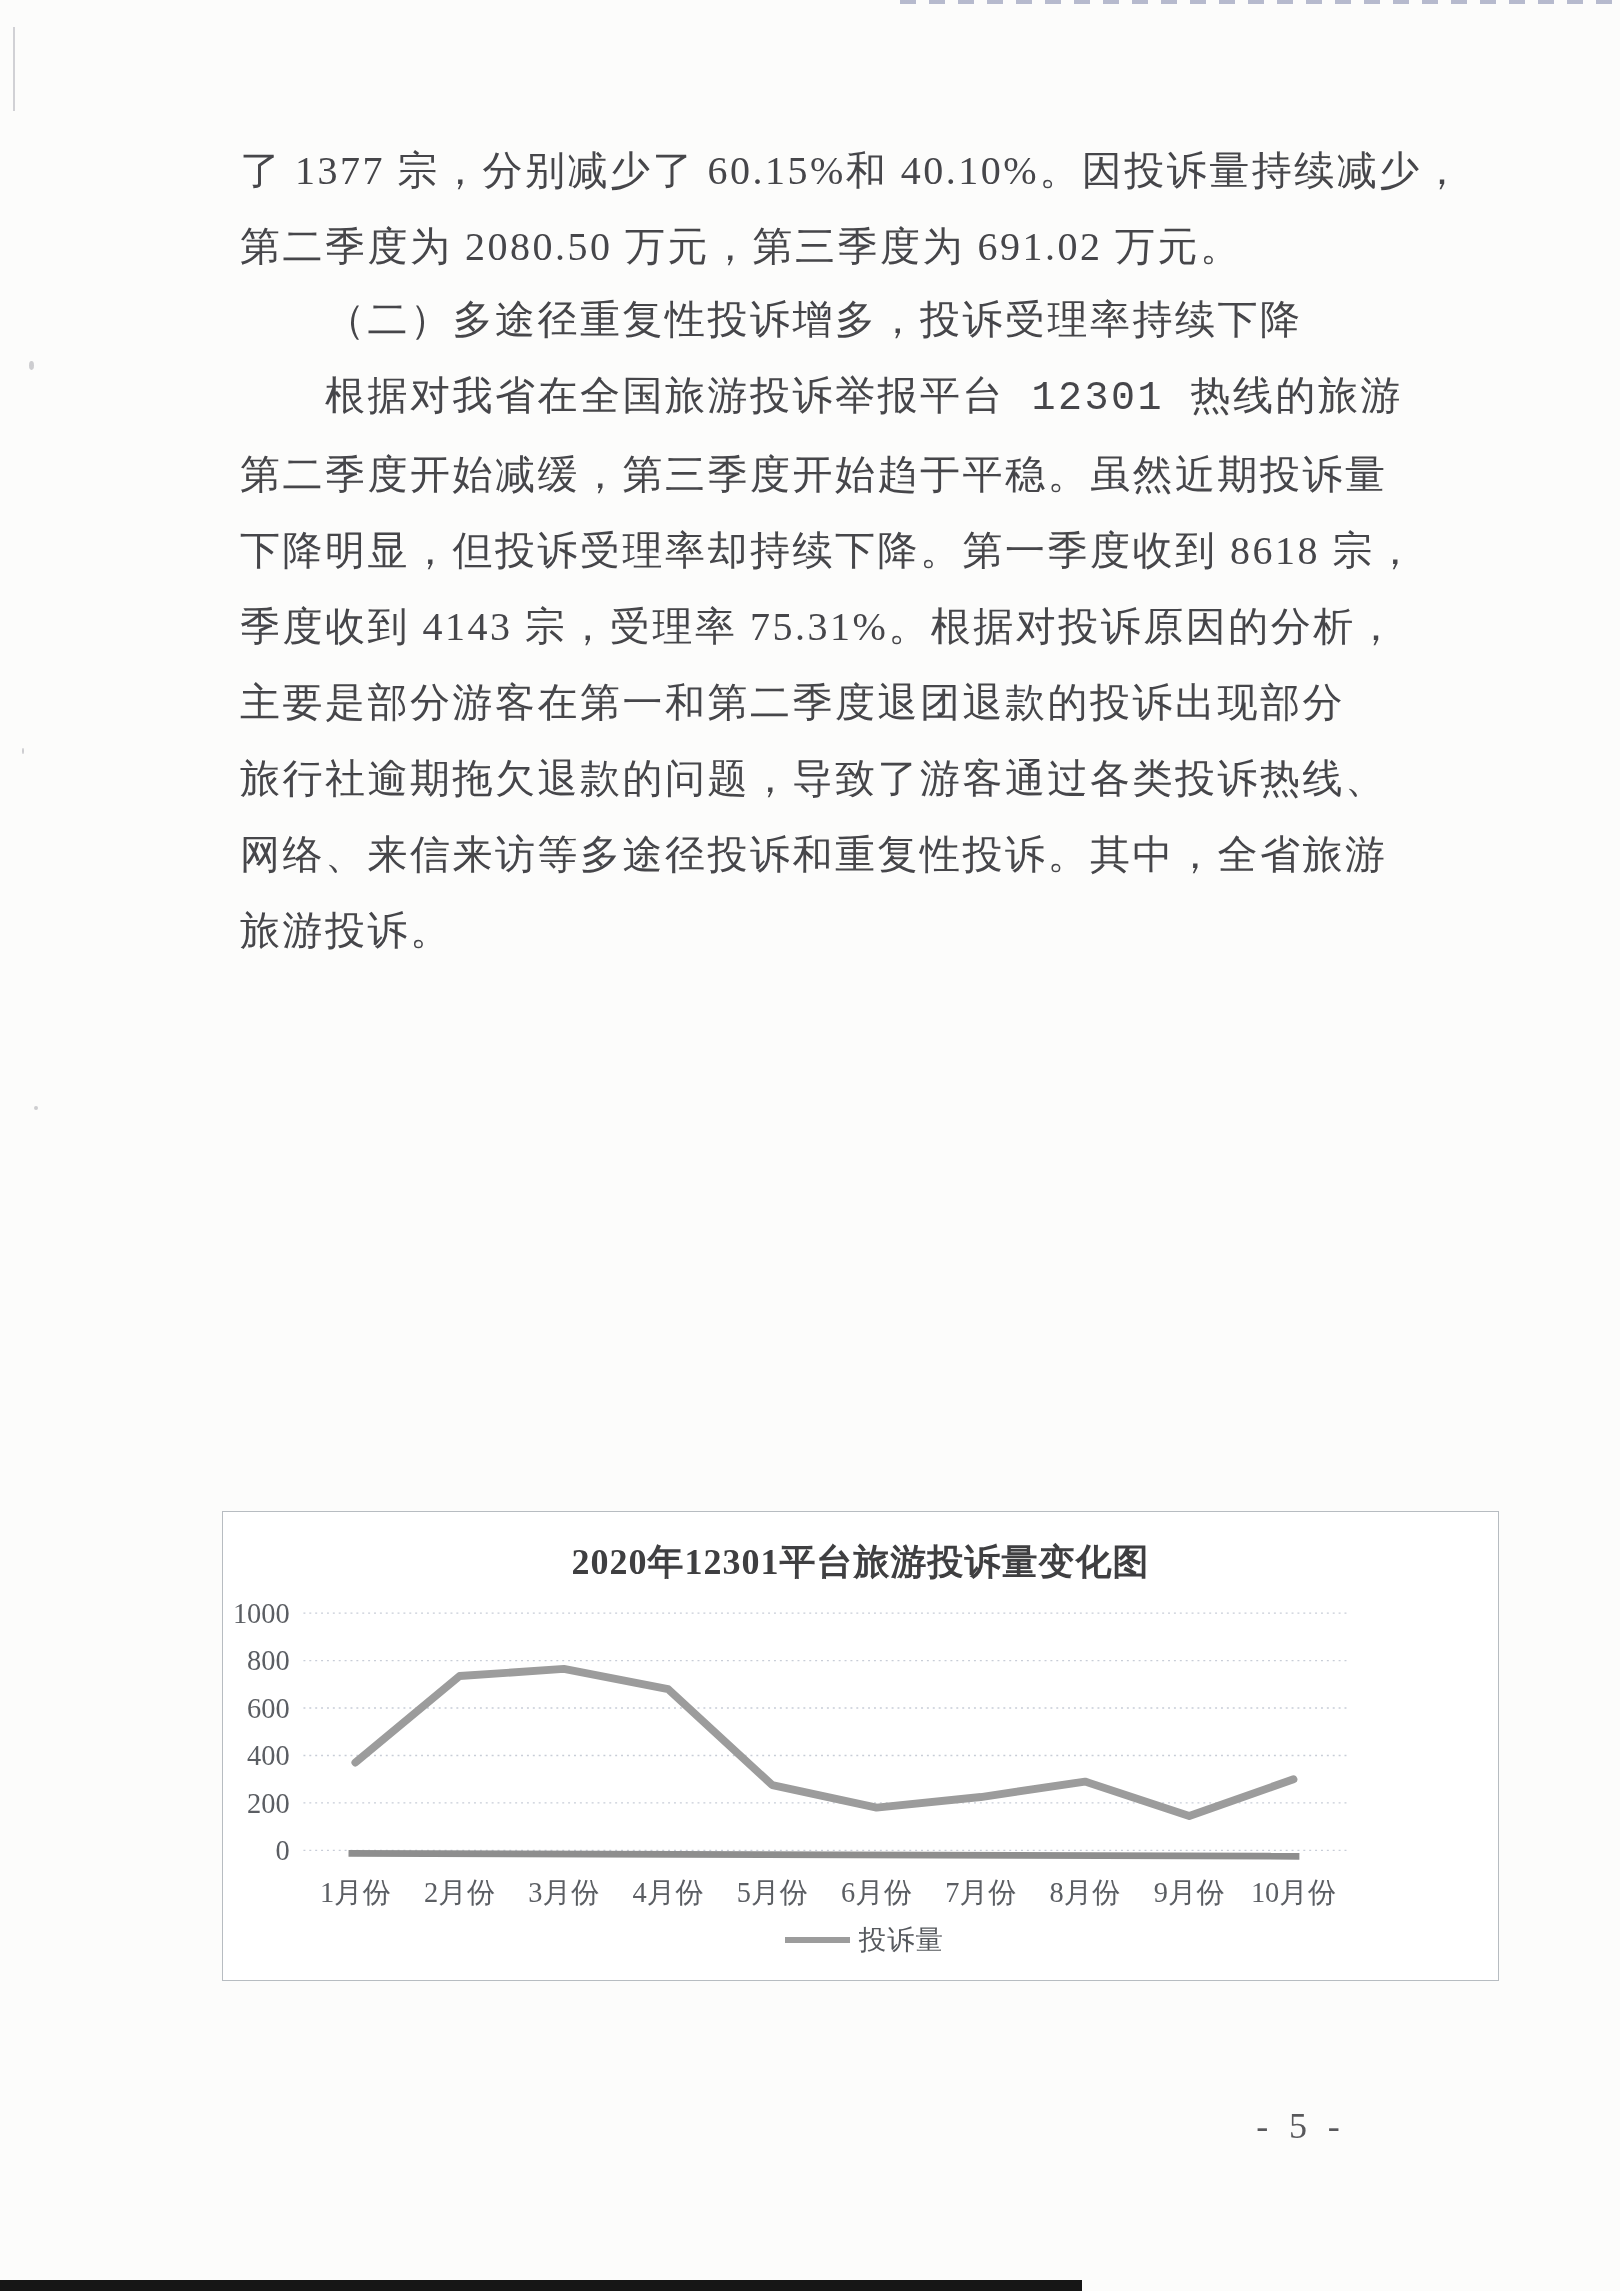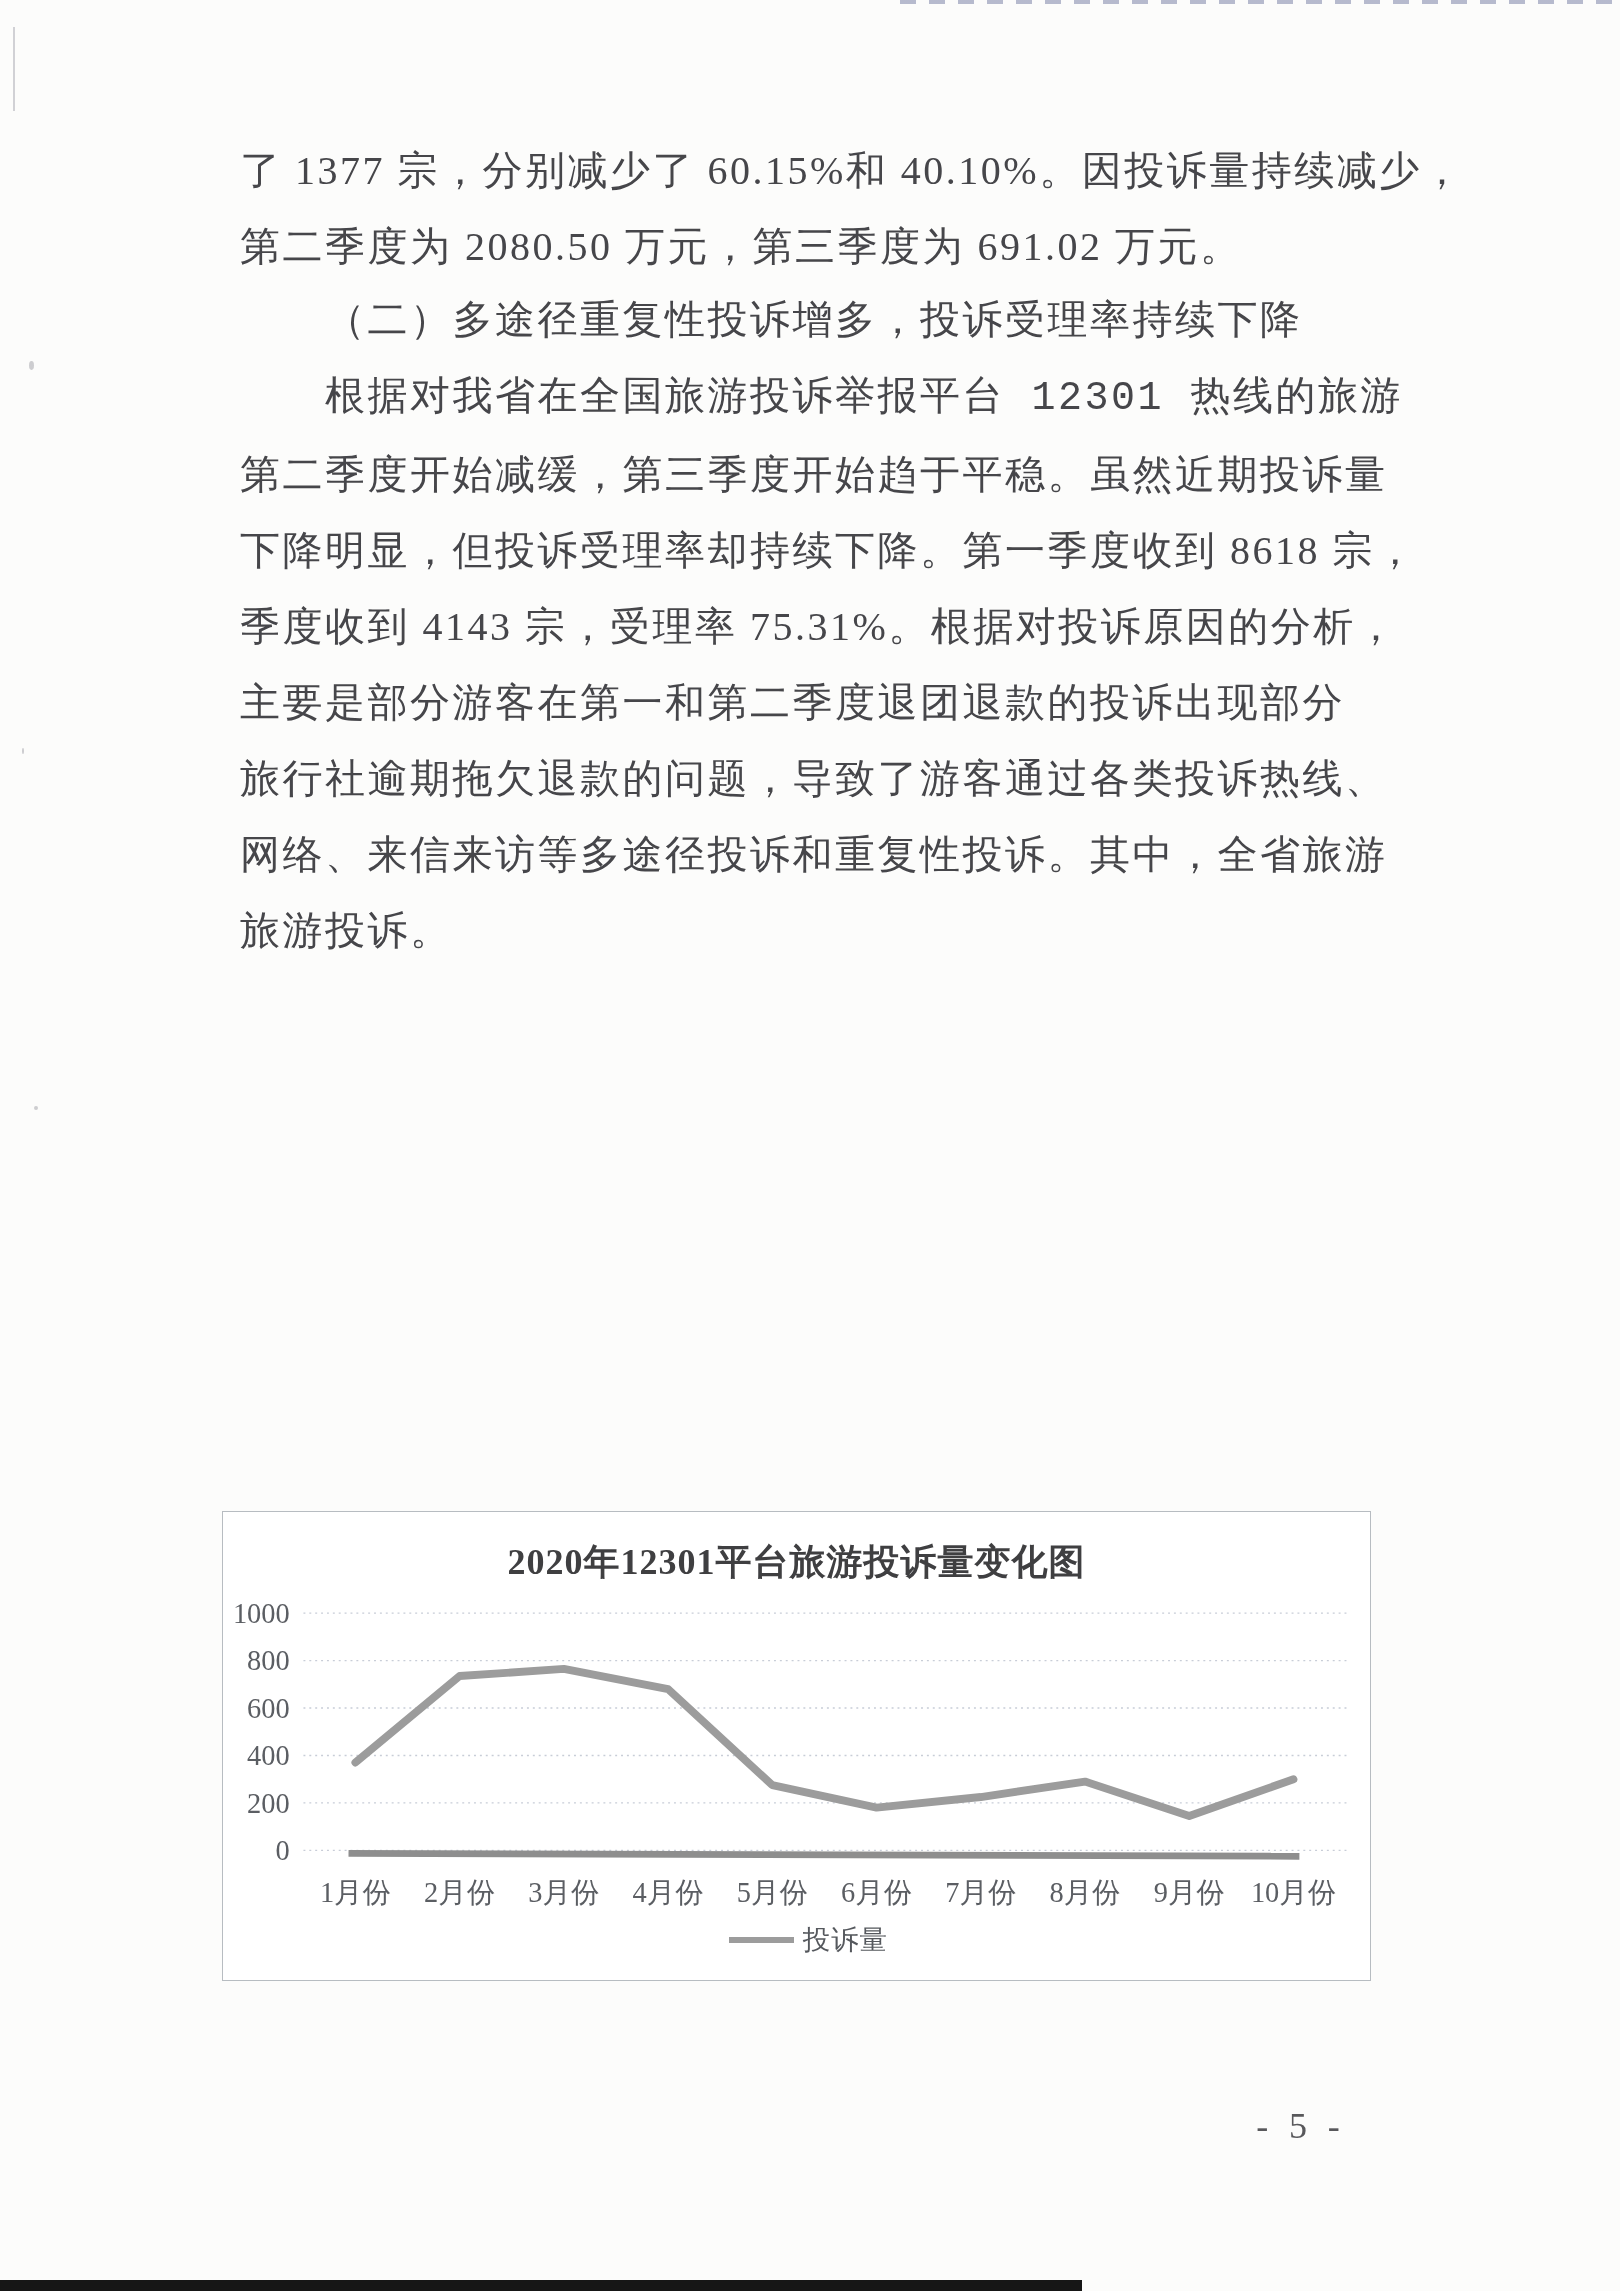--- a/index.html
+++ b/index.html
@@ -35,33 +35,33 @@
     color:#46464a;
   }
   .tline{
     height:76px;line-height:76px;
     font-size:40px;letter-spacing:2.5px;
     white-space:nowrap;
   }
   .tline.ind{padding-left:85px;font-family:Liberation Mono, monospace;}
   
   .chart-box{
-    position:absolute;left:222px;top:1511px;width:1149px;height:470px;
+    position:absolute;left:222px;top:1511px;width:1277px;height:470px;
     background:#ffffff;border:1px solid #b7bcc1;
     box-sizing:border-box;
   }
   .chart-title{
     position:absolute;top:25.5px;left:0;width:100%;
     text-align:center;
     font-size:36px;font-weight:bold;color:#3f3f41;letter-spacing:1px;
   }
   #chart-svg{position:absolute;left:0;top:59px;}
   #chart-svg text{font-family:"Liberation Serif","DejaVu Serif",serif;}
   .chart-legend{
-    position:absolute;left:12px;top:410px;width:100%;
+    position:absolute;left:4px;top:410px;width:100%;
     display:flex;align-items:center;justify-content:center;gap:8.8px;
   }
   .legend-swatch{display:inline-block;width:65px;height:6.9px;background:#9c9c9c;}
   .legend-text{font-size:27.4px;color:#55585d;letter-spacing:1px;}
   
   .page-number{
     position:absolute;left:1247px;top:2105px;width:108px;
     font-size:36px;color:#58585b;text-align:center;letter-spacing:5.9px;
     white-space:nowrap;
   }

